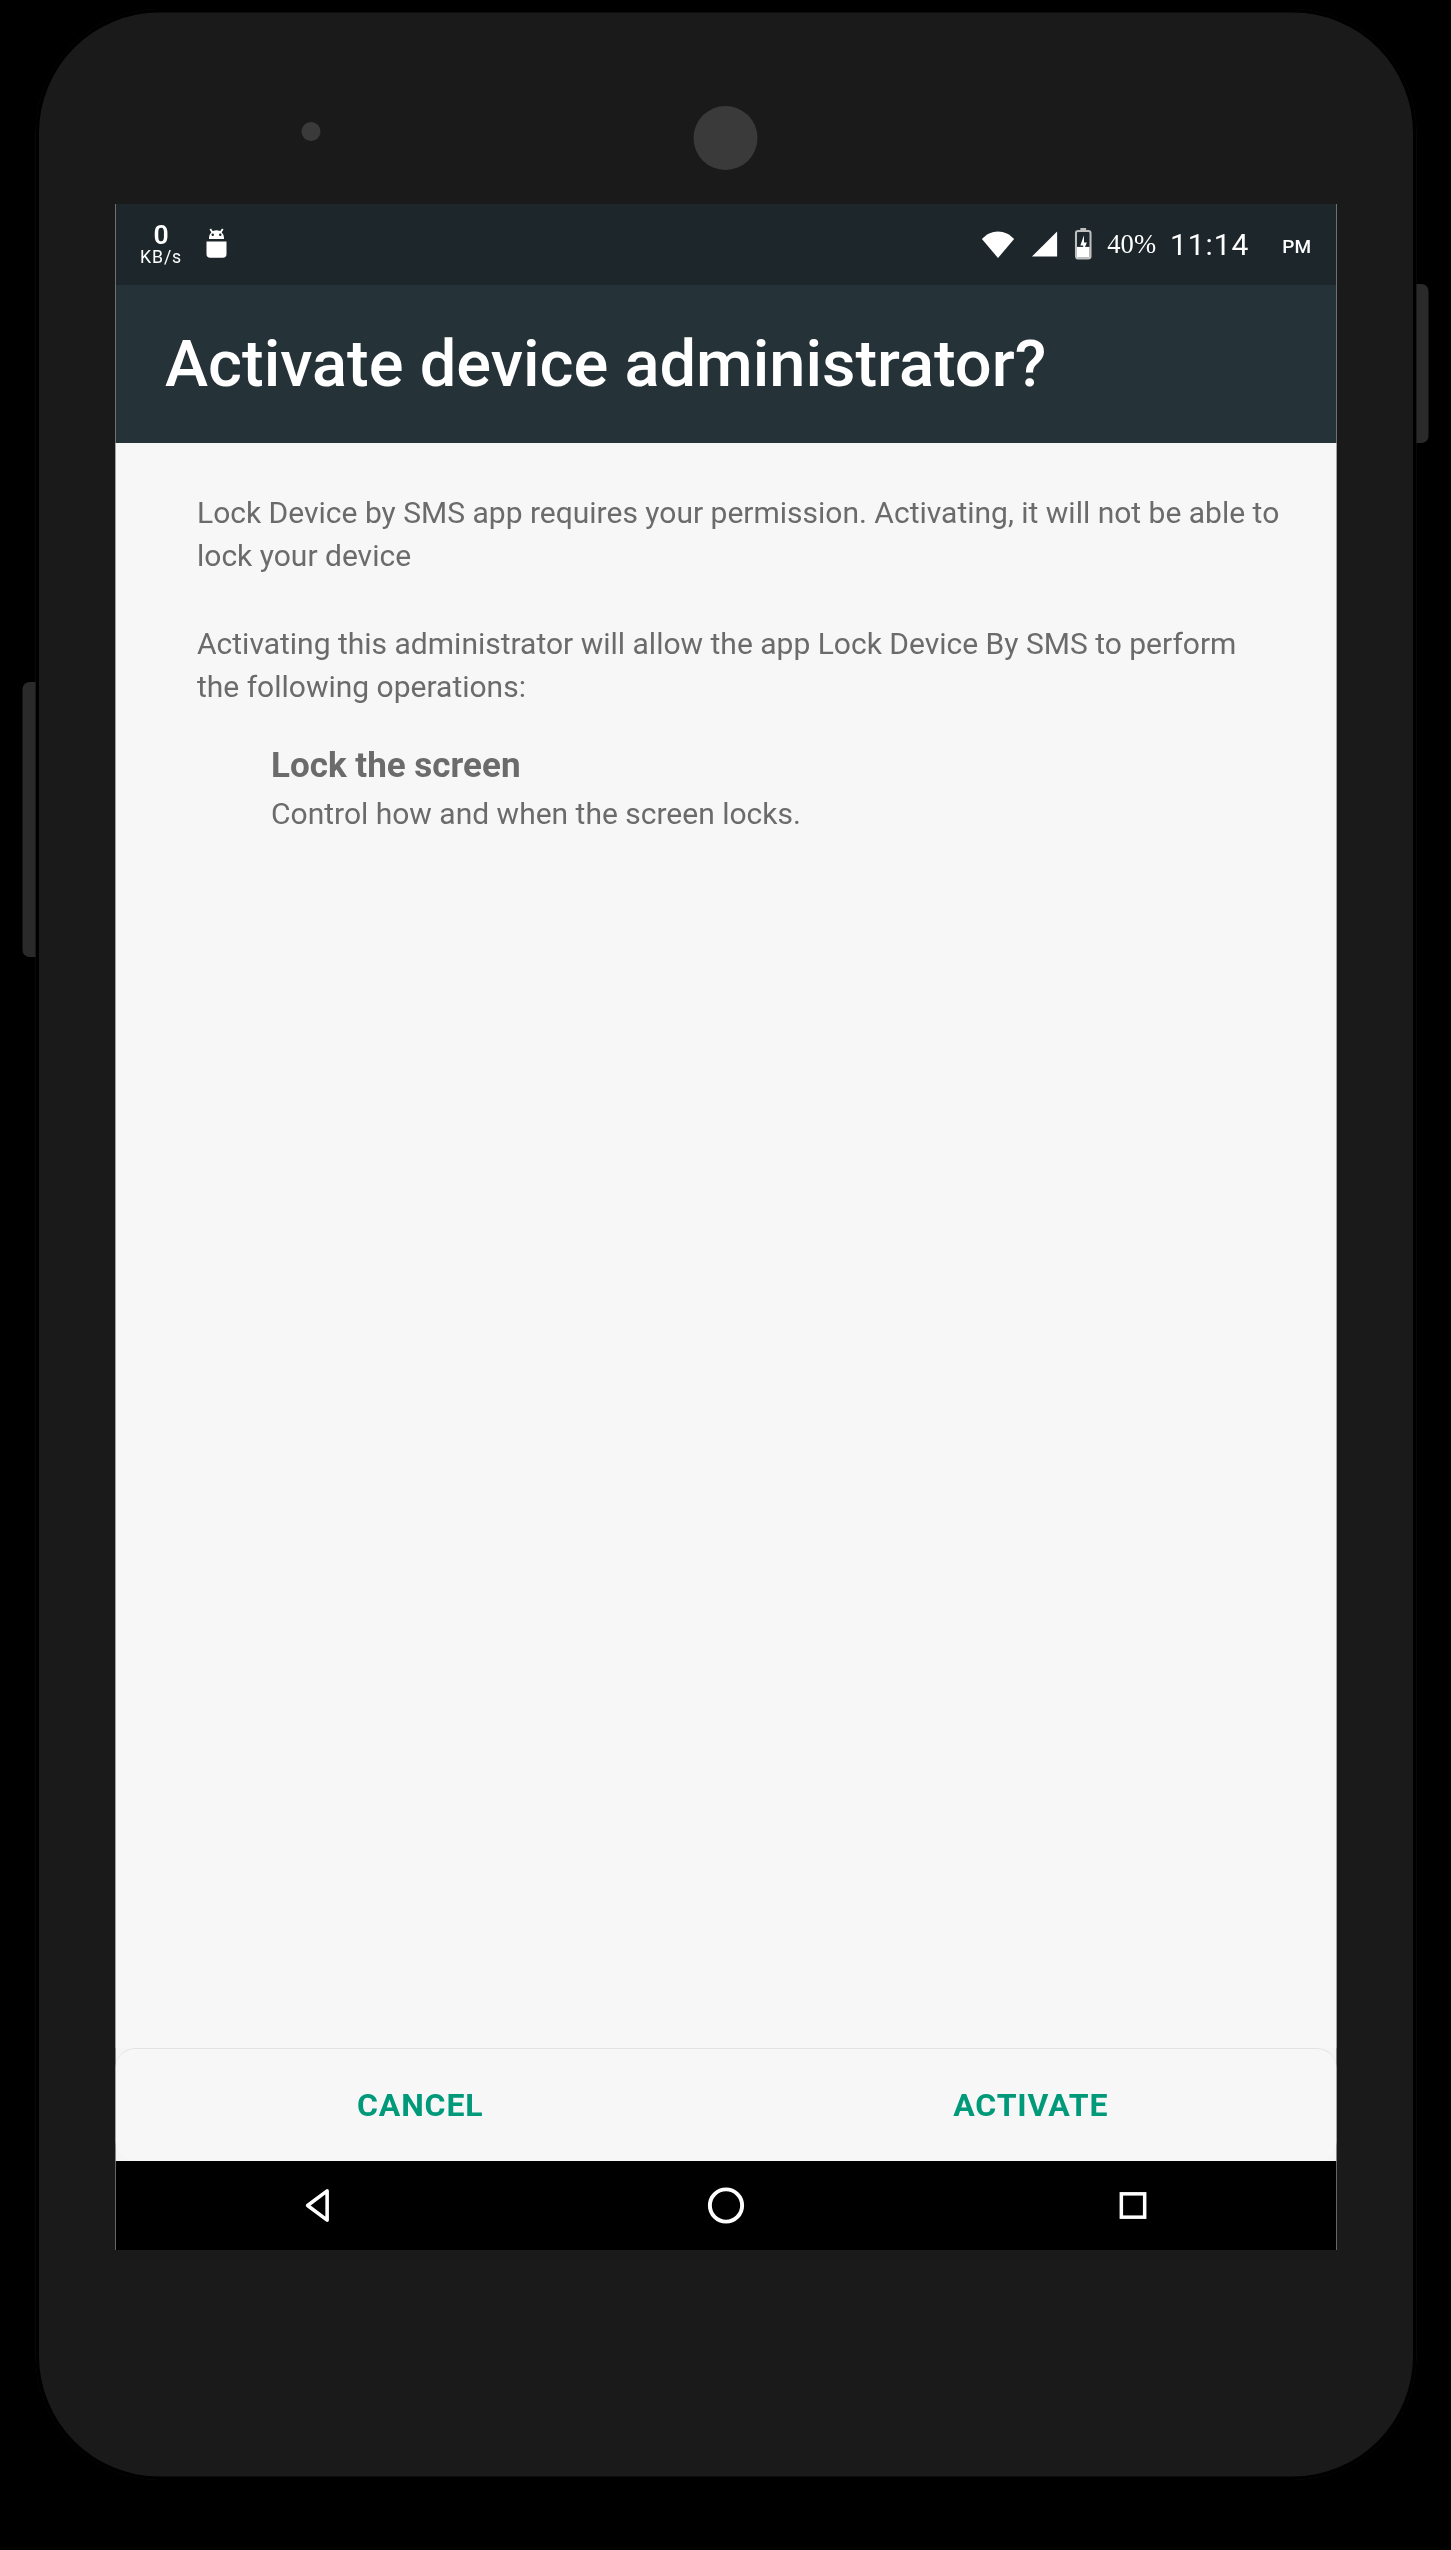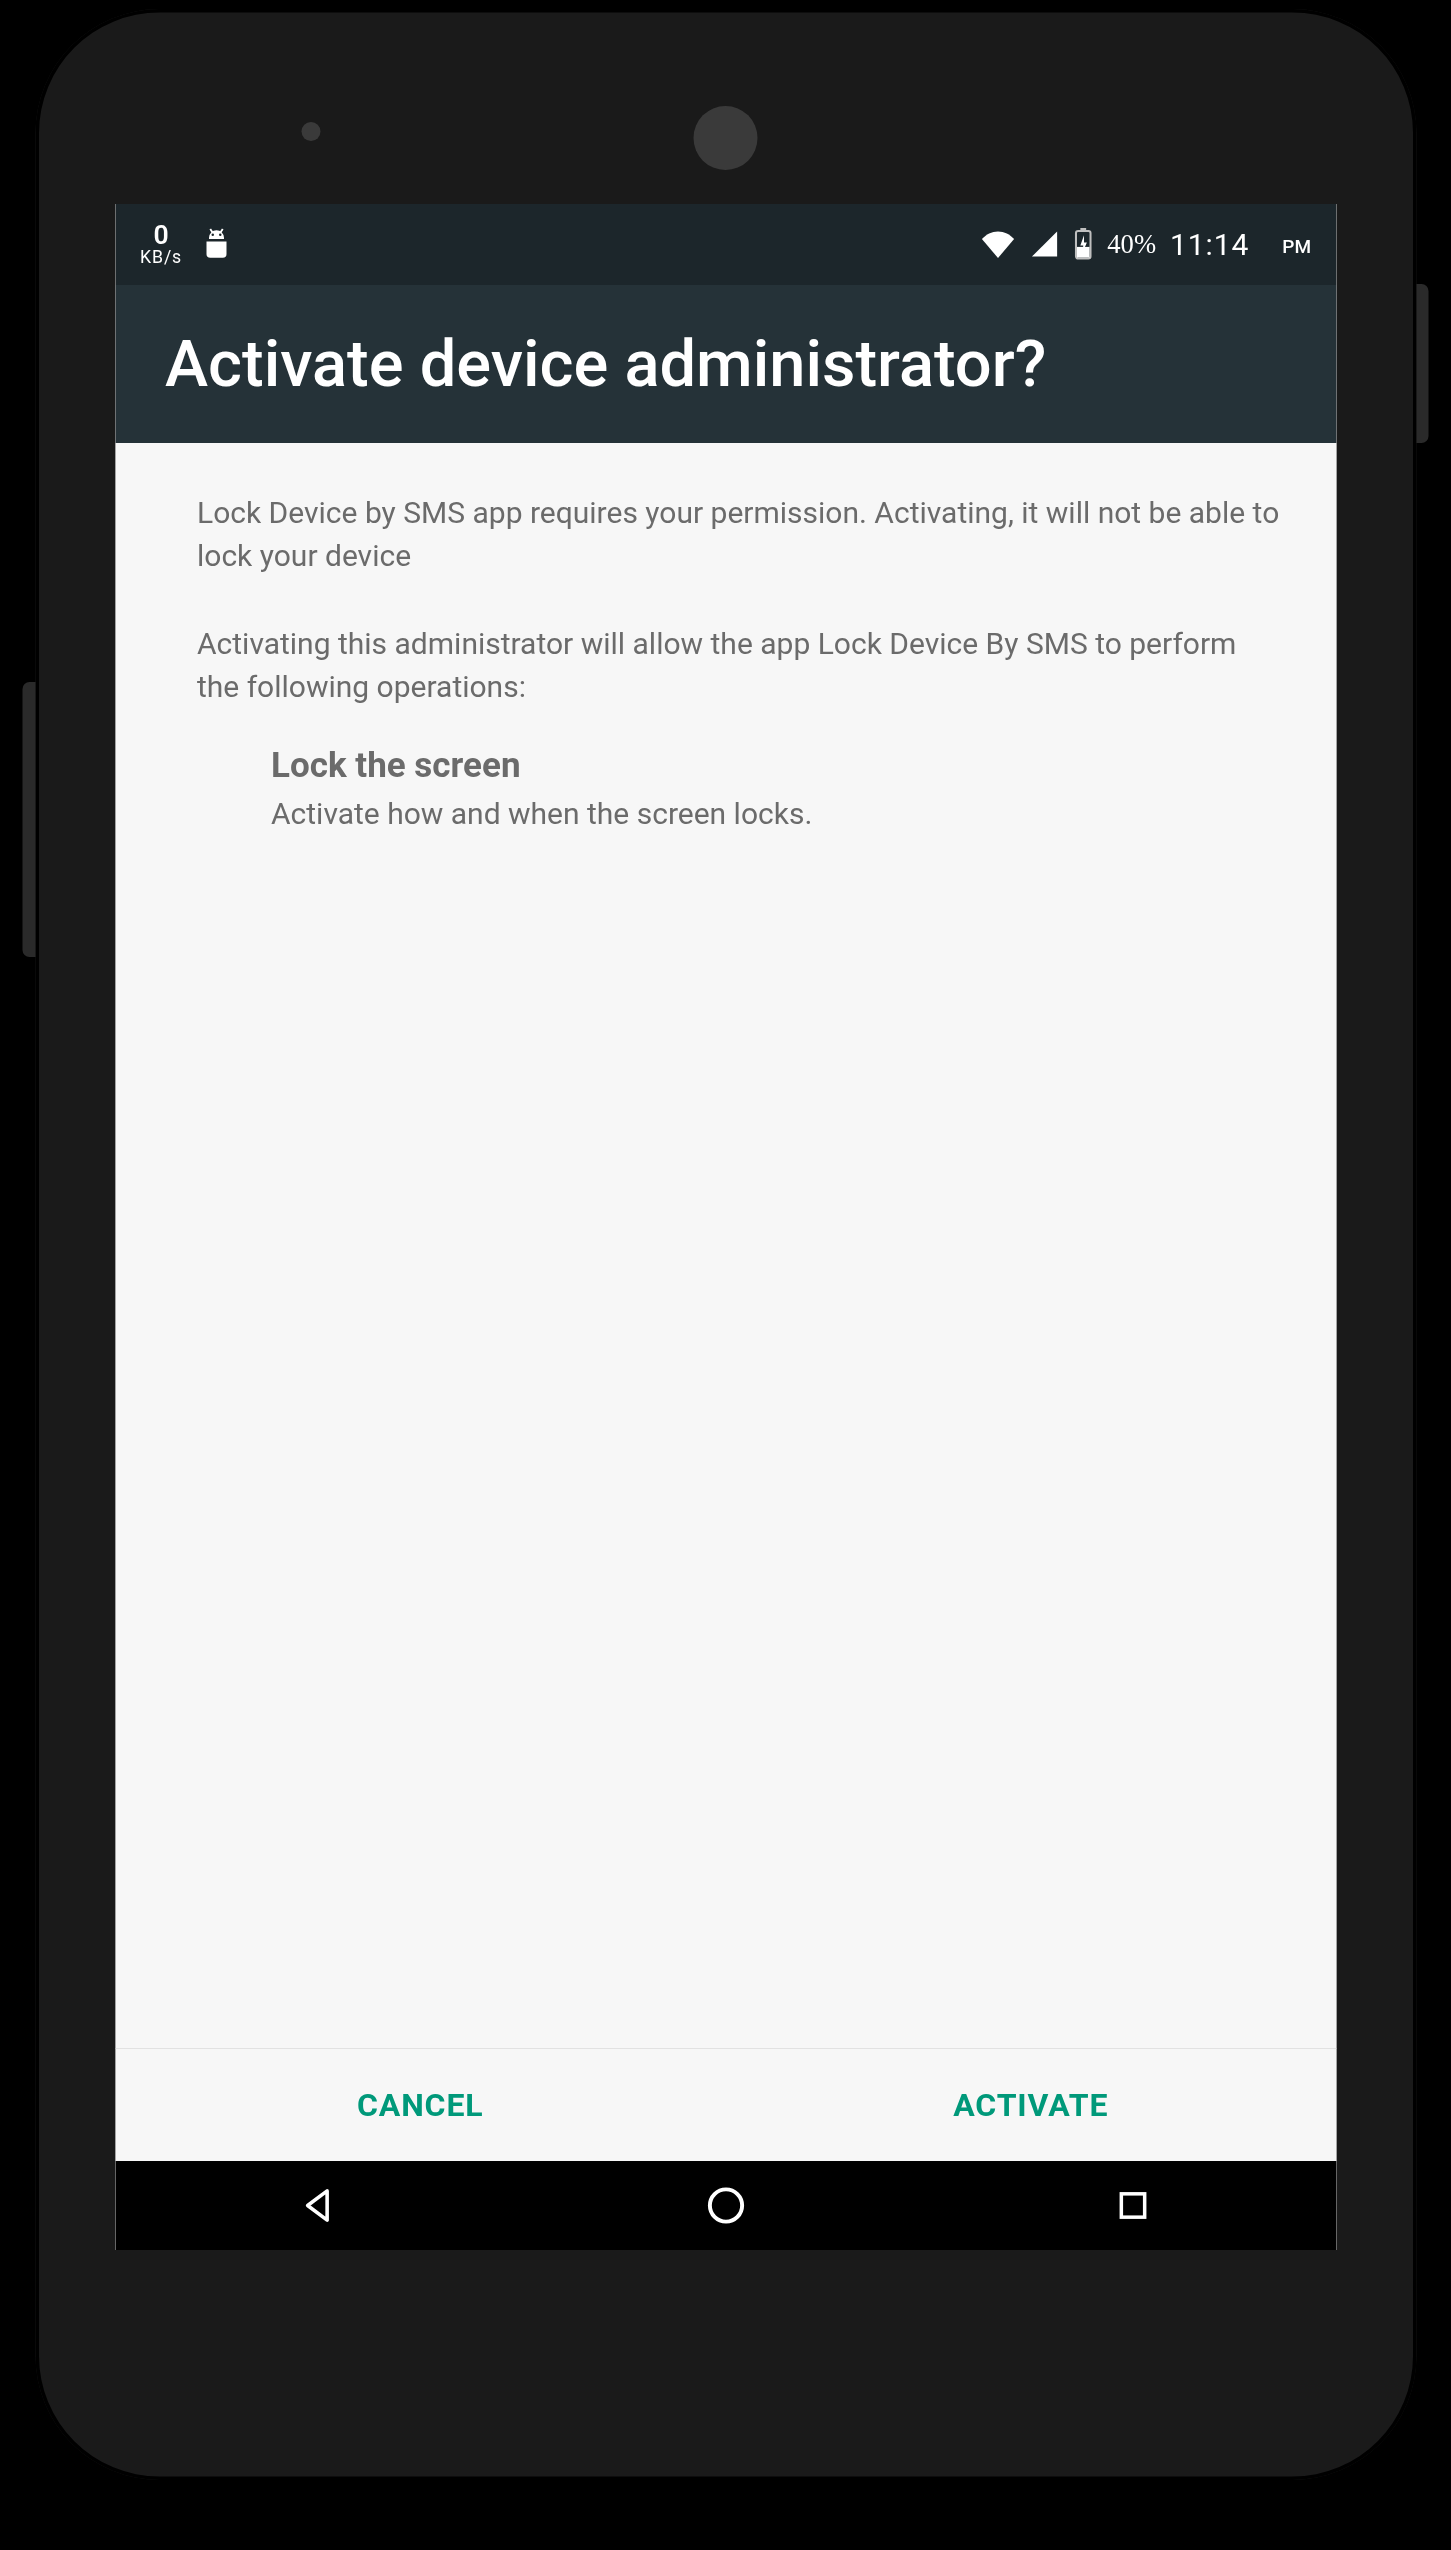--- a/index.html
+++ b/index.html
@@ -110,20 +110,21 @@
 
   .perm-list { margin-left: 106px; }
   .perm-item-title { font-size:35px; font-weight:700; color:#6b6b6b; }
   .perm-item-sub   { font-size:30px; color:#6b6b6b; }
 
   
   .btnbar {
     border-top: 1.8px solid #e2e2e2;
     display:flex;
     background:#f7f7f7;
+    border-radius:20px;
   }
   .btnbar .btn {
     flex:1;
     text-align:center;
     padding: 37px 0;
     font-size: 32px;
     font-weight: 700;
     letter-spacing: 0.9px;
     color: #00997a;
     cursor: pointer;
@@ -196,21 +197,21 @@
     </div>
 
     <div class="content">
 
       <div class="perm-desc">Lock Device by SMS app requires your permission. Activating, it will not be able to lock your device</div>
       <div class="perm-intro">Activating this administrator will allow the app Lock Device By SMS to perform the following operations:</div>
 
       <div class="perm-list">
         <div>
           <div class="perm-item-title">Lock the screen</div>
-          <div class="perm-item-sub">Activate how and when the screen locks.</div>
+          <div class="perm-item-sub">Control how and when the screen locks.</div>
         </div>
       </div>
 
       <div style="flex:1"></div>
     </div>
 
     <div class="btnbar">
       <div class="btn">CANCEL</div>
       <div class="btn">ACTIVATE</div>
     </div>

